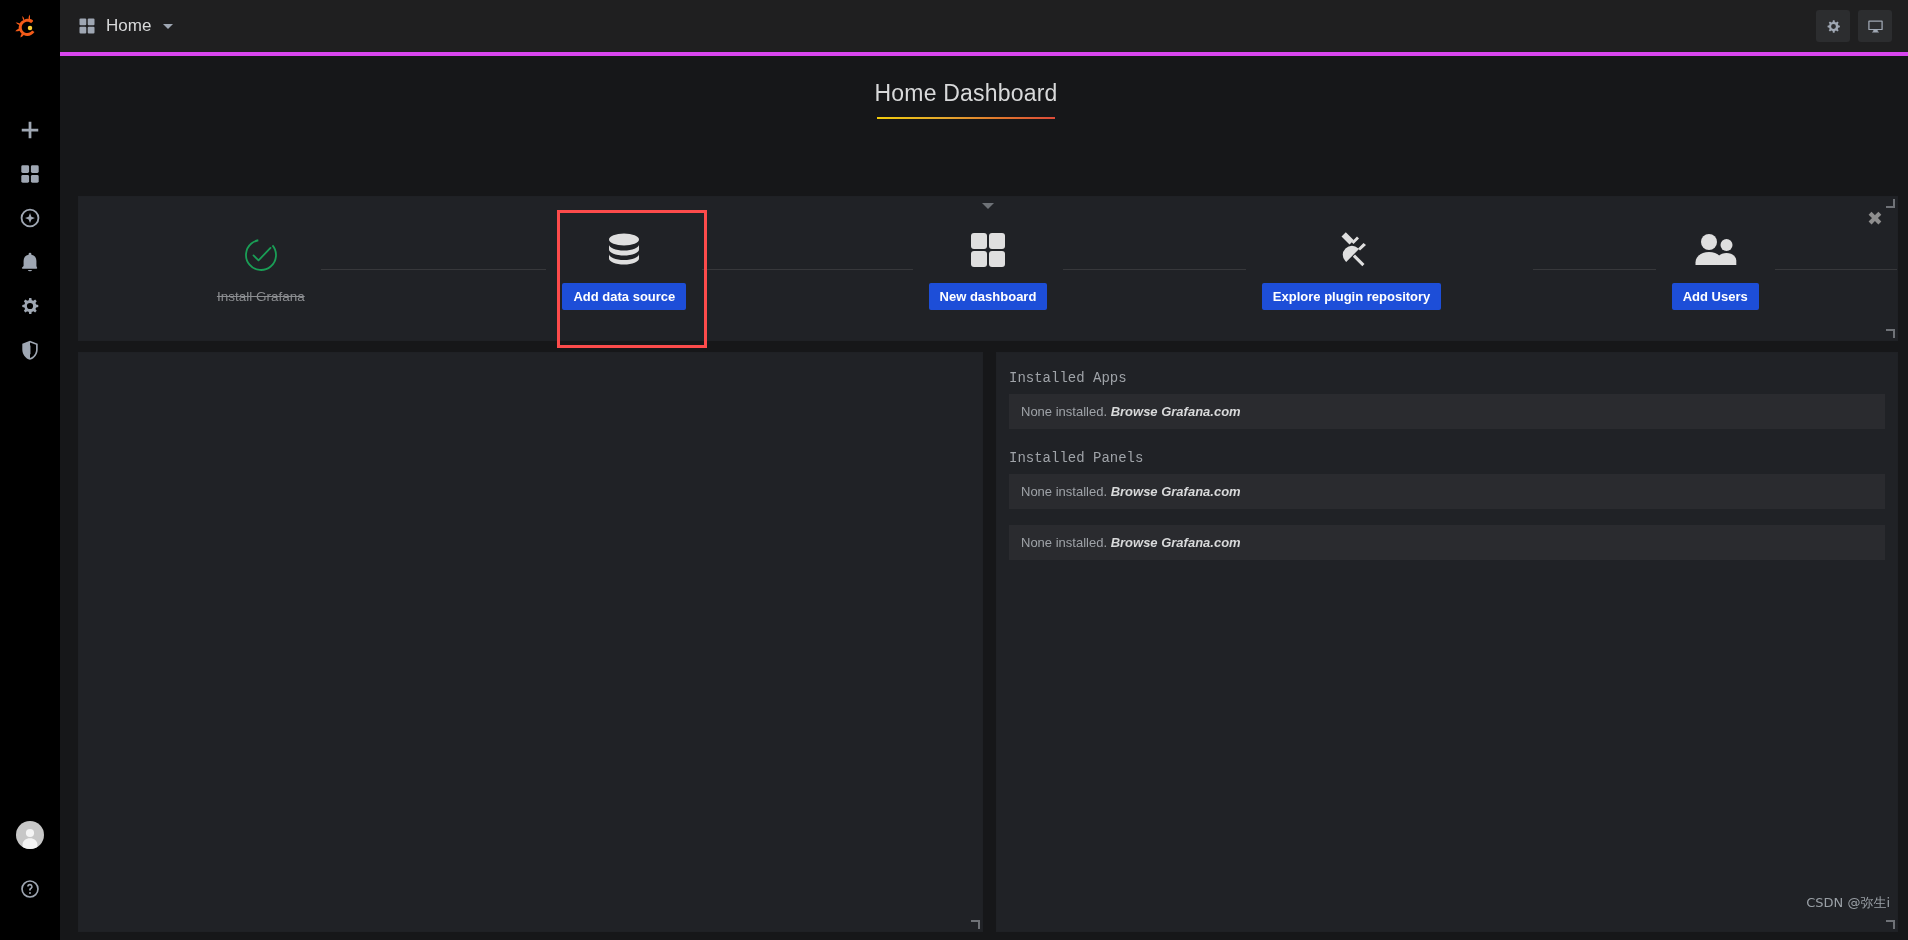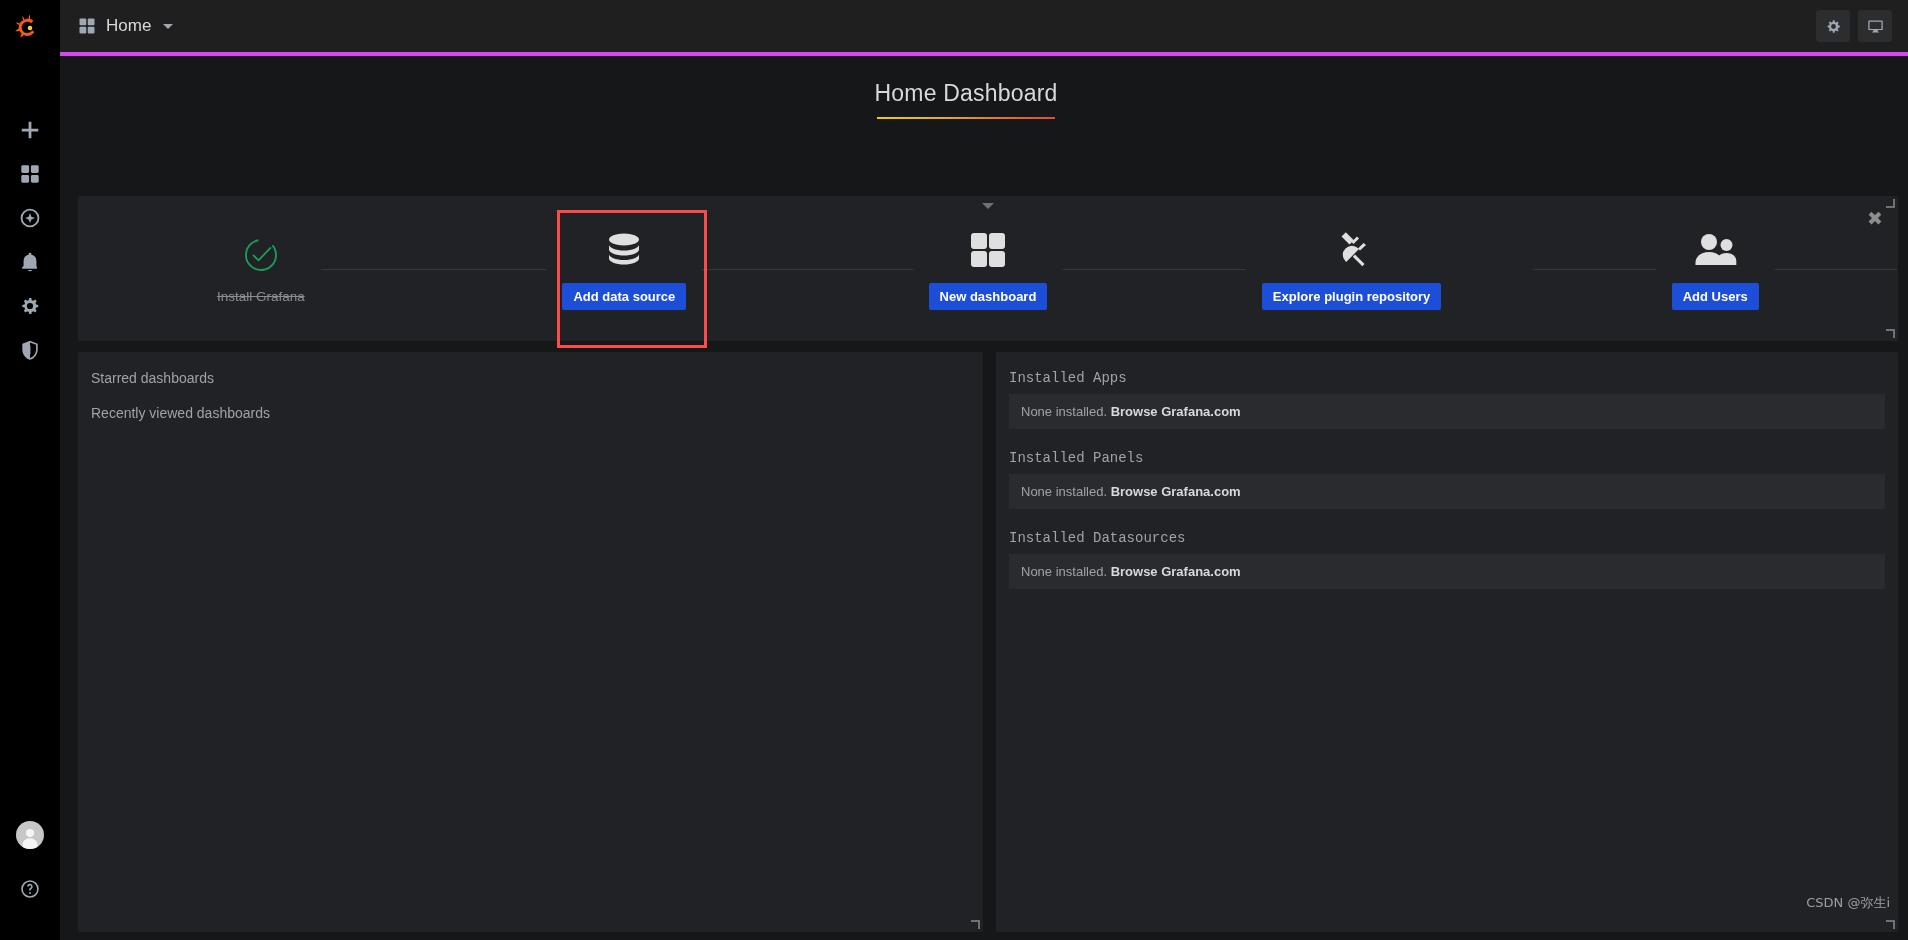--- a/index.html
+++ b/index.html
@@ -174,21 +174,21 @@
   }
   .list-row {
     color: #9fa3a8; font-size: 14px;
     padding: 5px 0 14px 0; cursor: pointer;
   }
   .empty-box {
     background: #2a2b2f;
     padding: 10px 12px; margin-bottom: 16px;
     font-size: 13px; color: #9fa3a8;
   }
-  .empty-box a { color: #d8d9da; font-weight: 700; text-decoration: none; cursor: pointer; }
+  .empty-box a { color: #d8d9da; font-weight: 700; text-decoration: none; cursor: pointer; font-style: italic; }
 
   #watermark {
     position: absolute; right: 18px; bottom: 28px;
     color: #9aa0a6; font-size: 13px;
     font-family: "DejaVu Sans", sans-serif;
     z-index: 60; pointer-events: none;
   }
 </style>
 </head>
 <body>
@@ -369,24 +369,20 @@
         <button class="step-btn">Add Users</button>
       </div>
     </div>
 
   </div>
 </div>
 <div id="step-highlight"></div>
 
 <div id="panel-left">
   <div class="resize-handle rh-br"></div>
-  <div class="panel-pad">
-    <div class="list-row">Starred dashboards</div>
-    <div class="list-row">Recently viewed dashboards</div>
-  </div>
 </div>
 
 <div id="panel-right">
   <div class="resize-handle rh-br"></div>
   <div class="panel-pad">
 
     <div>
       <div class="section-head">Installed Apps</div>
       <div class="empty-box">
         <span>None installed.</span>
@@ -396,21 +392,20 @@
 
     <div>
       <div class="section-head">Installed Panels</div>
       <div class="empty-box">
         <span>None installed.</span>
         <a>Browse Grafana.com</a>
       </div>
     </div>
 
     <div>
-      <div class="section-head">Installed Datasources</div>
       <div class="empty-box">
         <span>None installed.</span>
         <a>Browse Grafana.com</a>
       </div>
     </div>
 
   </div>
 </div>
 
 <div id="watermark">CSDN @弥生i</div>

